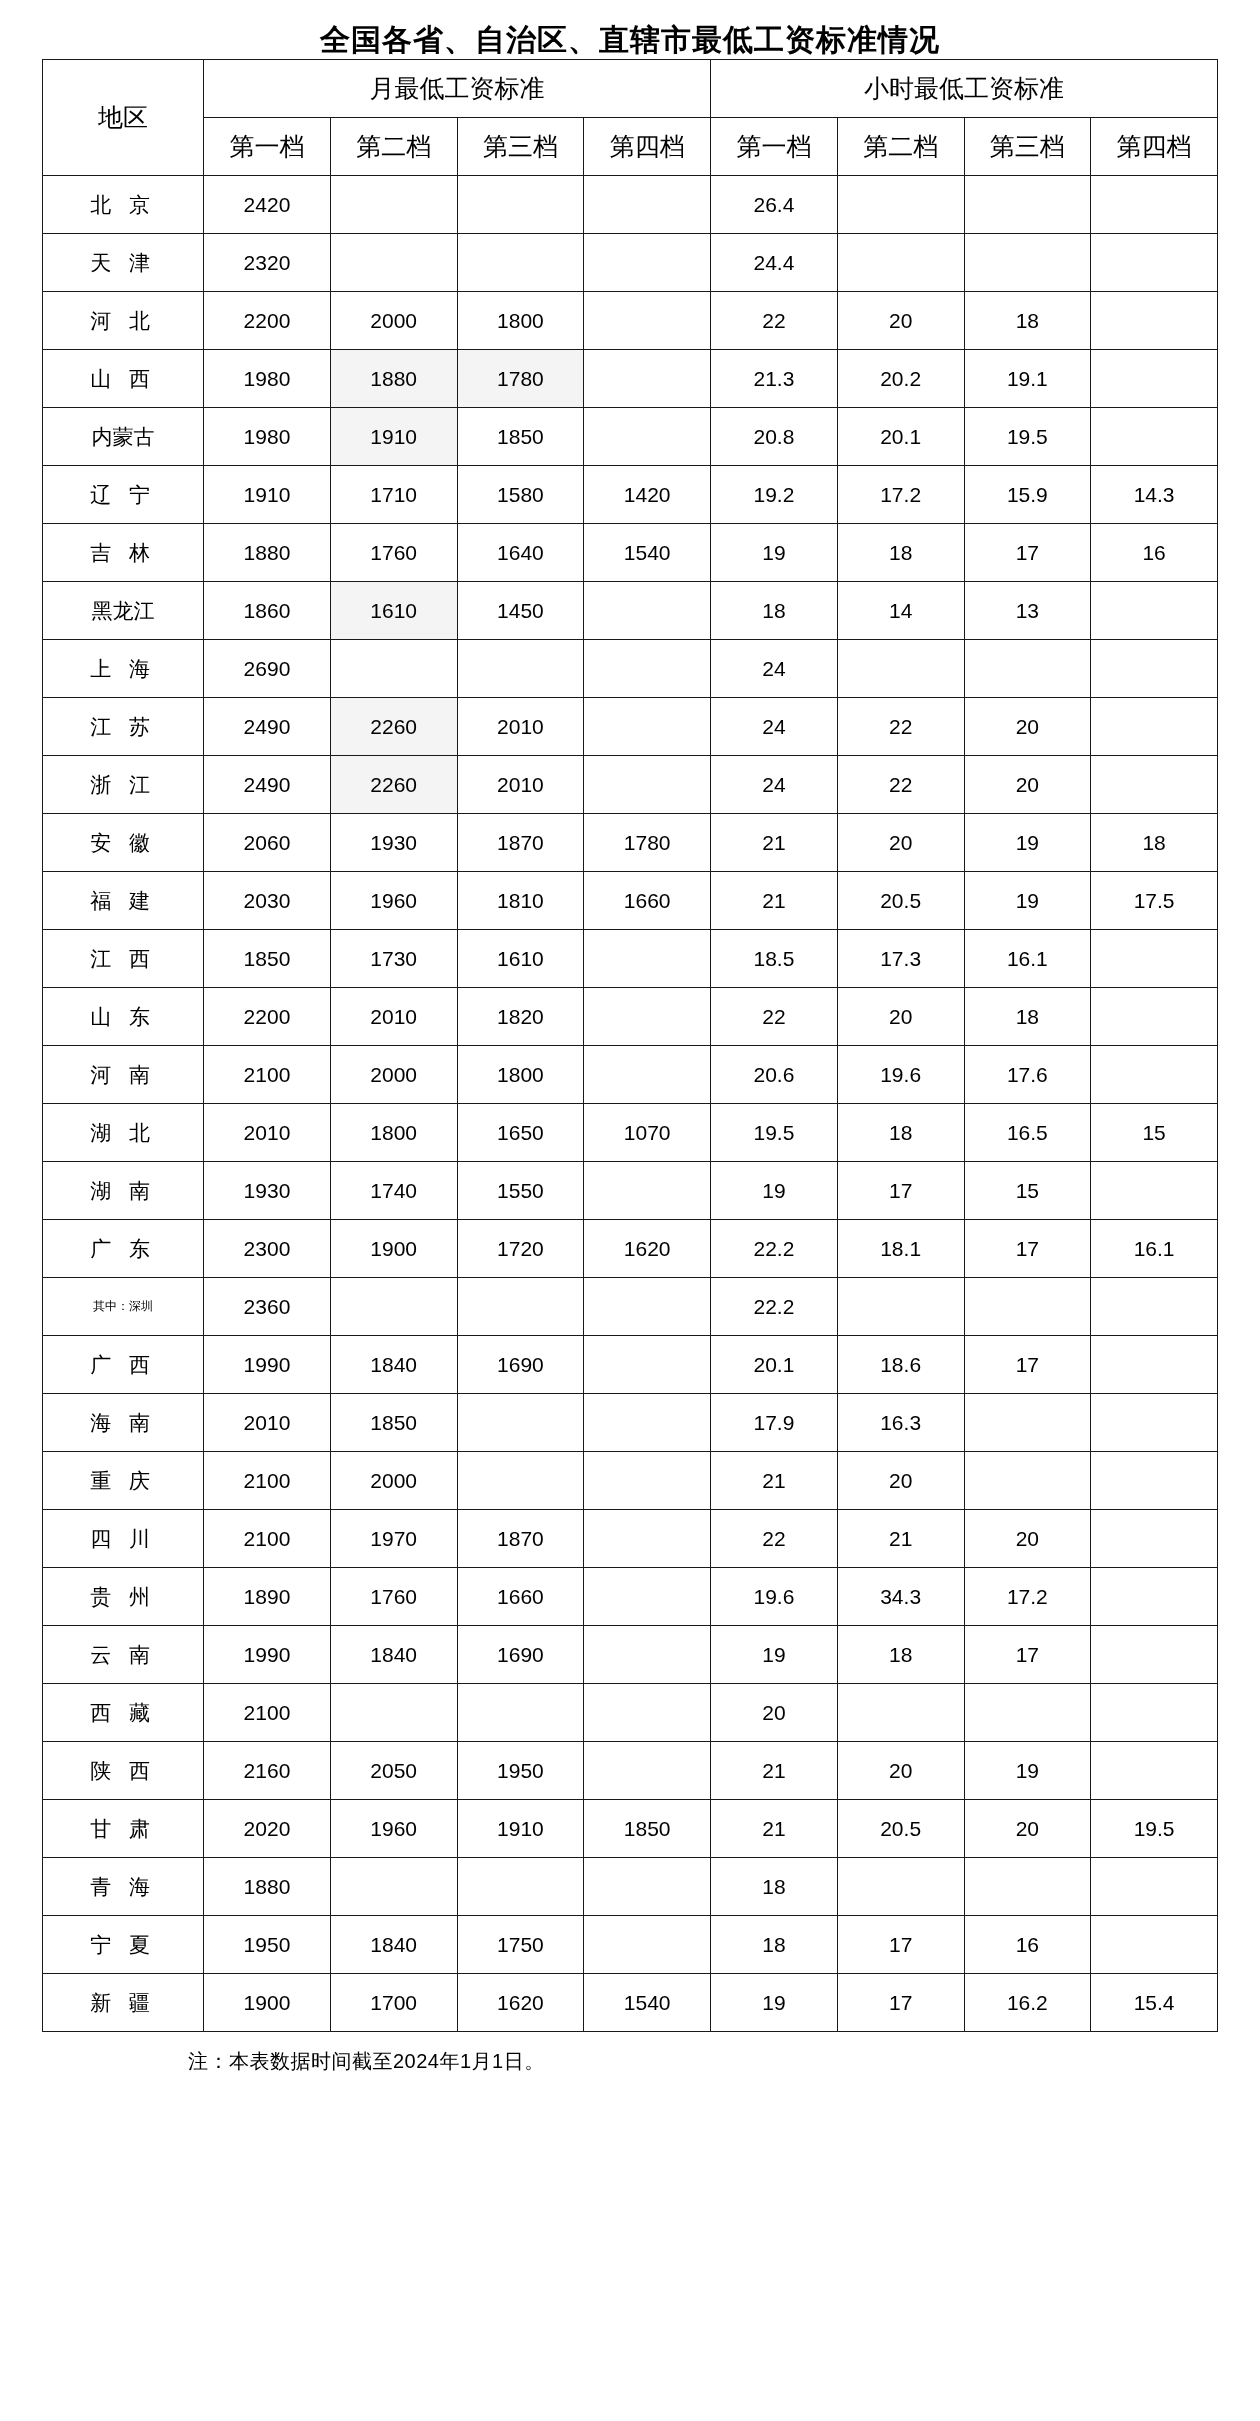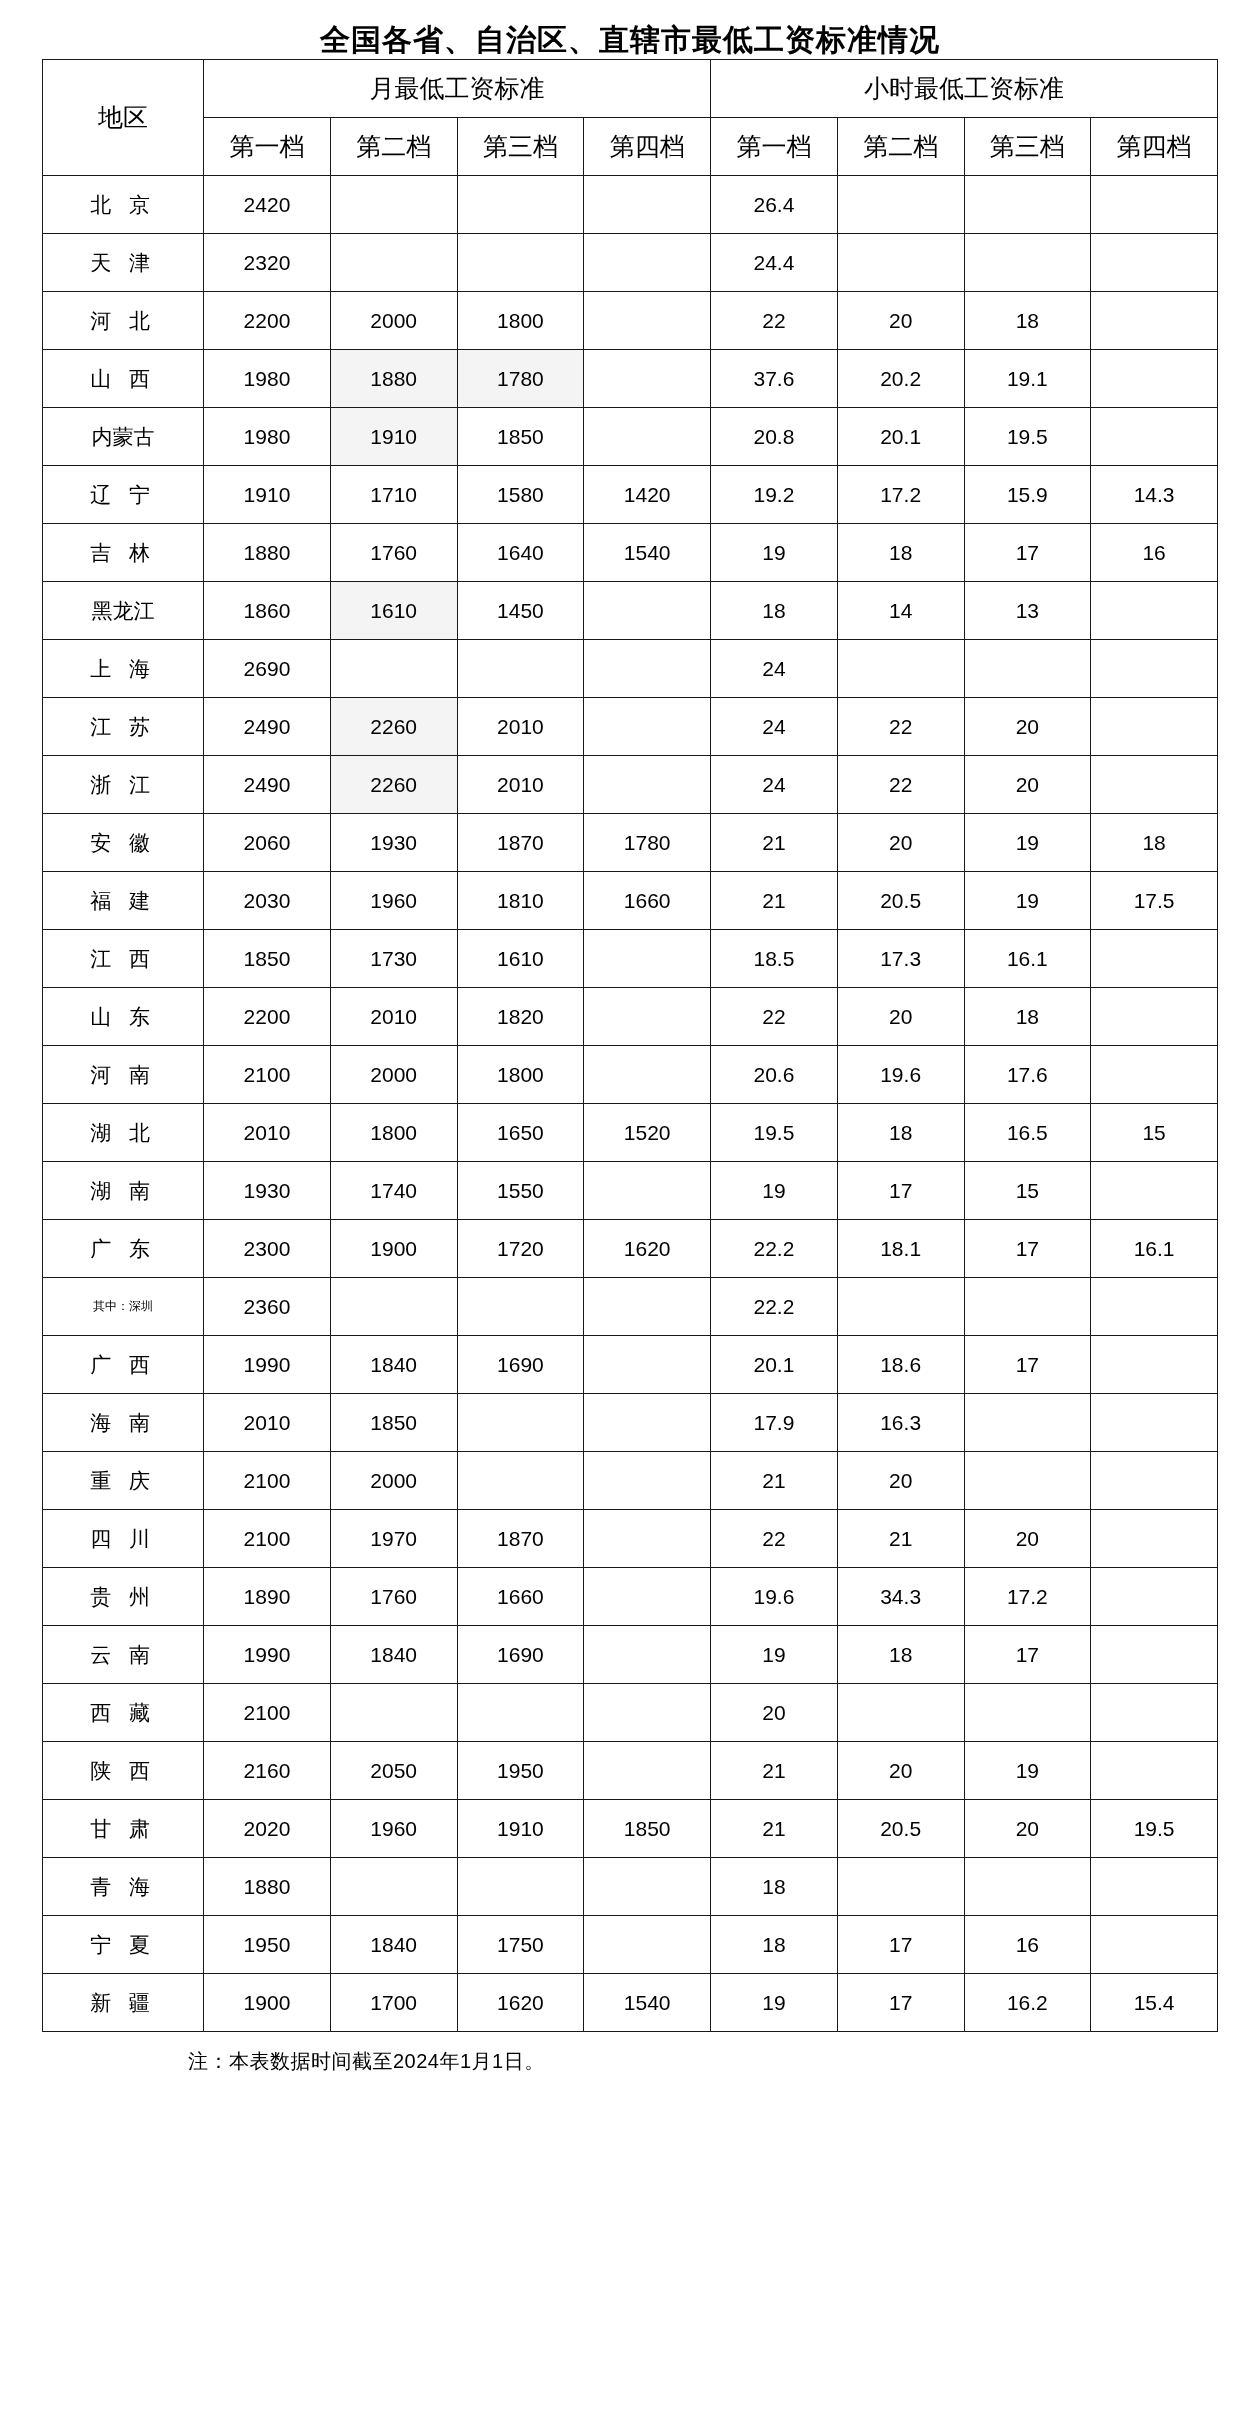--- a/index.html
+++ b/index.html
@@ -160,21 +160,21 @@
           <td class="num">20</td>
           <td class="num">18</td>
           <td class="num"></td>
         </tr>
         <tr>
           <td class="region-cell">山 西</td>
           <td class="num">1980</td>
           <td class="num shade">1880</td>
           <td class="num shade">1780</td>
           <td class="num"></td>
-          <td class="num">37.6</td>
+          <td class="num">21.3</td>
           <td class="num">20.2</td>
           <td class="num">19.1</td>
           <td class="num"></td>
         </tr>
         <tr>
           <td class="region-cell no-space">内蒙古</td>
           <td class="num">1980</td>
           <td class="num shade">1910</td>
           <td class="num">1850</td>
           <td class="num"></td>
@@ -302,21 +302,21 @@
           <td class="num">20.6</td>
           <td class="num">19.6</td>
           <td class="num">17.6</td>
           <td class="num"></td>
         </tr>
         <tr>
           <td class="region-cell">湖 北</td>
           <td class="num">2010</td>
           <td class="num">1800</td>
           <td class="num">1650</td>
-          <td class="num">1520</td>
+          <td class="num">1070</td>
           <td class="num">19.5</td>
           <td class="num">18</td>
           <td class="num">16.5</td>
           <td class="num">15</td>
         </tr>
         <tr>
           <td class="region-cell">湖 南</td>
           <td class="num">1930</td>
           <td class="num">1740</td>
           <td class="num">1550</td>

